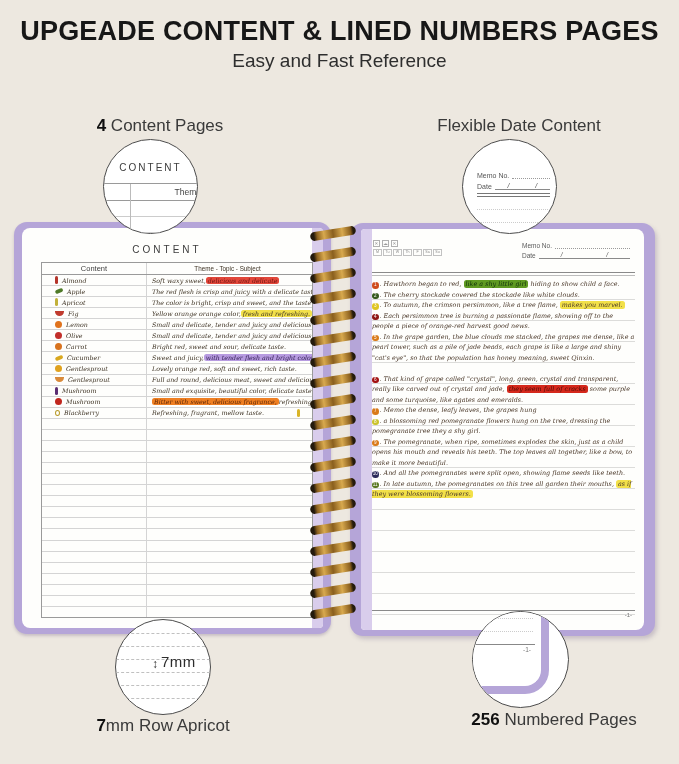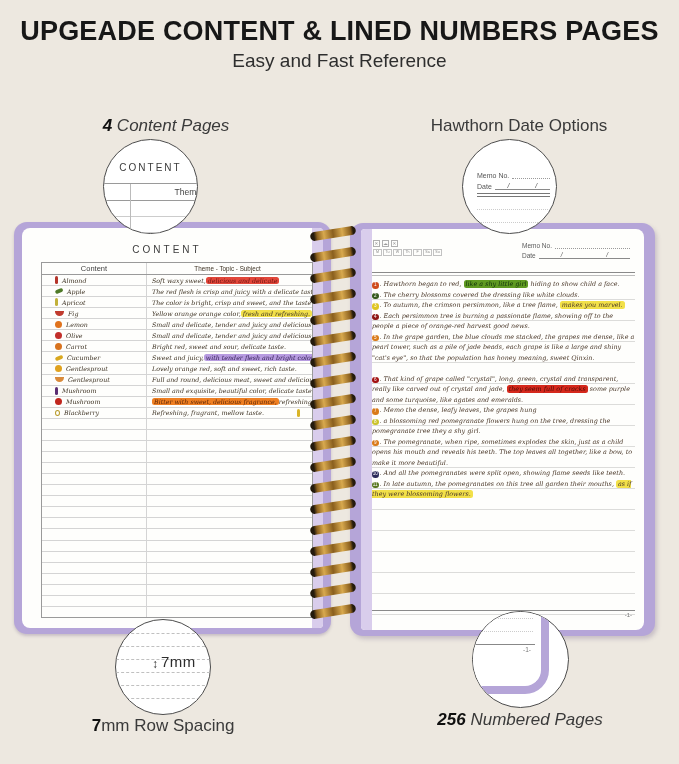--- a/index.html
+++ b/index.html
@@ -11,24 +11,24 @@
   
   .title { position:absolute; top:16px; left:0; width:679px; text-align:center;
     font-size:27px; font-weight:bold; color:#171717; letter-spacing:0.2px; white-space:nowrap; }
   .subtitle { position:absolute; top:50px; left:0; width:679px; text-align:center;
     font-size:19px; color:#2e2e2e; }
 
   
   .callout-label { position:absolute; font-size:17px; color:#3a3a3a; white-space:nowrap;
     transform:translateX(-50%); }
   .callout-label b { color:#101010; }
-  #lbl-tl { left:166px; top:116px;font-style:italic; }
+  #lbl-tl { left:160px; top:116px; }
   #lbl-tr { left:519px; top:116px; }
   #lbl-bl { left:163px; top:716px; }
-  #lbl-br { left:520px; top:710px;font-style:italic; }
+  #lbl-br { left:554px; top:710px; }
 
   
   .notebook { position:absolute; left:14px; top:222px; width:641px; height:414px; }
   .cover { position:absolute; background:#b5a5d8; border-radius:13px; }
   #cover-left  { left:0; top:0; width:317px; height:412px; box-shadow:0 2px 3px rgba(90,70,120,.25); }
   #cover-right { left:336px; top:1px; width:305px; height:413px; box-shadow:2px 3px 4px rgba(90,70,120,.25); }
   .page { position:absolute; background:#fefefc; }
   #page-left  { left:8px;   top:6px; width:301px; height:400px; border-radius:8px 4px 4px 8px; }
   #page-right { left:347px; top:7px; width:283px; height:401px; border-radius:4px 8px 8px 4px; }
   .strip { position:absolute; top:0; bottom:0; width:11px; background:#d9cdec; }
@@ -121,22 +121,22 @@
   .br-solid { position:absolute; left:4px; right:6px; top:50px; border-bottom:1px solid #888; }
   .br-num { position:absolute; right:10px; top:52px; font-size:6.5px; color:#777; }
 </style>
 </head>
 <body>
 
 <div class="title">UPGEADE CONTENT &amp; LINED NUMBERS PAGES</div>
 <div class="subtitle">Easy and Fast Reference</div>
 
 <div class="callout-label" id="lbl-tl"><b>4</b><span> Content Pages</span></div>
-<div class="callout-label" id="lbl-tr">Hawthorn Date Options</div>
-<div class="callout-label" id="lbl-bl"><b>7</b><span>mm Row Spacing</span></div>
+<div class="callout-label" id="lbl-tr">Flexible Date Content</div>
+<div class="callout-label" id="lbl-bl"><b>7</b><span>mm Row Apricot</span></div>
 <div class="callout-label" id="lbl-br"><b>256</b><span> Numbered Pages</span></div>
 
 <div class="notebook">
   <div class="cover" id="cover-left"></div>
   <div class="cover" id="cover-right"></div>
 
   <div class="page" id="page-left">
     <div class="strip" id="strip-left"></div>
     <div class="lp-title">CONTENT</div>
     <div class="lp-table">
@@ -368,21 +368,21 @@
           <span class="m-fill-solid">
             <i>/</i>
             <i>/</i>
           </span>
         </div>
     </div>
     <div class="rp-doublerule"></div>
     <div class="rp-lines">
 
     <p class="entry"><span class="num" style="background: rgb(207, 74, 29);">1</span><span>. Hawthorn began to red, </span><span class="hl" style="background: rgb(95, 154, 34); color: rgb(16, 48, 10);">like a shy little girl</span><span> hiding to show child a face.</span></p>
-        <p class="entry"><span class="num" style="background: rgb(53, 89, 28);">2</span><span>. The cherry blossoms covered the dressing like white clouds.</span></p>
+        <p class="entry"><span class="num" style="background: rgb(53, 89, 28);">2</span><span>. The cherry stockade covered the stockade like white clouds.</span></p>
         <p class="entry"><span class="num" style="background: rgb(223, 197, 32);">3</span><span>. To autumn, the crimson persimmon, like a tree flame, </span><span class="hl" style="background: rgb(242, 224, 73);">makes you marvel.</span></p>
         <p class="entry"><span class="num" style="background: rgb(143, 22, 22);">4</span><span>. Each persimmon tree is burning a passionate flame, showing off to the people a piece of orange-red harvest good news.</span></p>
         <p class="entry"><span class="num" style="background: rgb(217, 122, 26);">5</span><span>. In the grape garden, the blue clouds me stacked, the grapes me dense, like a pearl tower, such as a pile of jade beads, each grape is like a large and shiny "cat's eye", so that the population has honey meaning, sweet Qinxin.</span></p>
         <p class="entry gap"><span class="num" style="background: rgb(163, 17, 17);">6</span><span>. That kind of grape called "crystal", long, green, crystal and transparent, really like carved out of crystal and jade, </span><span class="hl" style="background: rgb(213, 40, 28); color: rgb(77, 11, 6);">they seem full of cracks</span><span> some purple and some turquoise, like agates and emeralds.</span></p>
         <p class="entry"><span class="num" style="background: rgb(217, 122, 26);">7</span><span>. Memo the dense, leafy leaves, the grapes hung</span></p>
         <p class="entry"><span class="num" style="background: rgb(203, 195, 44);">8</span><span>. a blossoming red pomegranate flowers hung on the tree, dressing the pomegranate tree they a shy girl.</span></p>
         <p class="entry"><span class="num" style="background: rgb(217, 122, 26);">9</span><span>. The pomegranate, when ripe, sometimes explodes the skin, just as a child opens his mouth and reveals his teeth. The top leaves all together, like a bow, to make it more beautiful.</span></p>
         <p class="entry"><span class="num" style="background: rgb(44, 42, 90);">10</span><span>. And all the pomegranates were split open, showing flame seeds like teeth.</span></p>
         <p class="entry"><span class="num" style="background: rgb(88, 118, 31);">11</span><span>. In late autumn, the pomegranates on this tree all garden their mouths, </span><span class="hl" style="background: rgb(242, 224, 73);">as if they were blossoming flowers.</span></p>
       </div>

